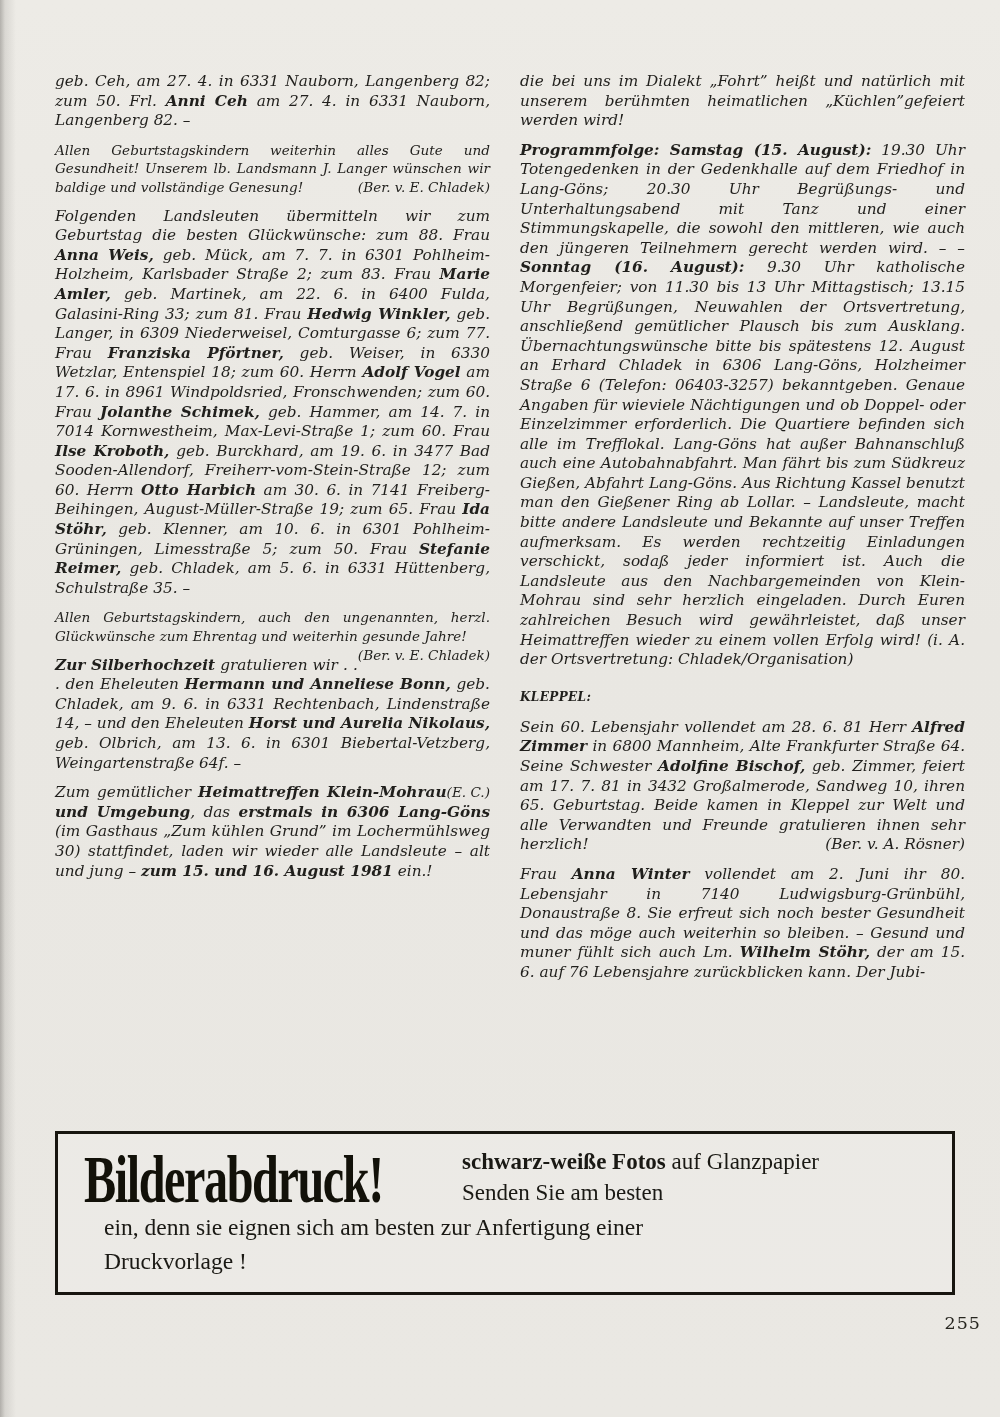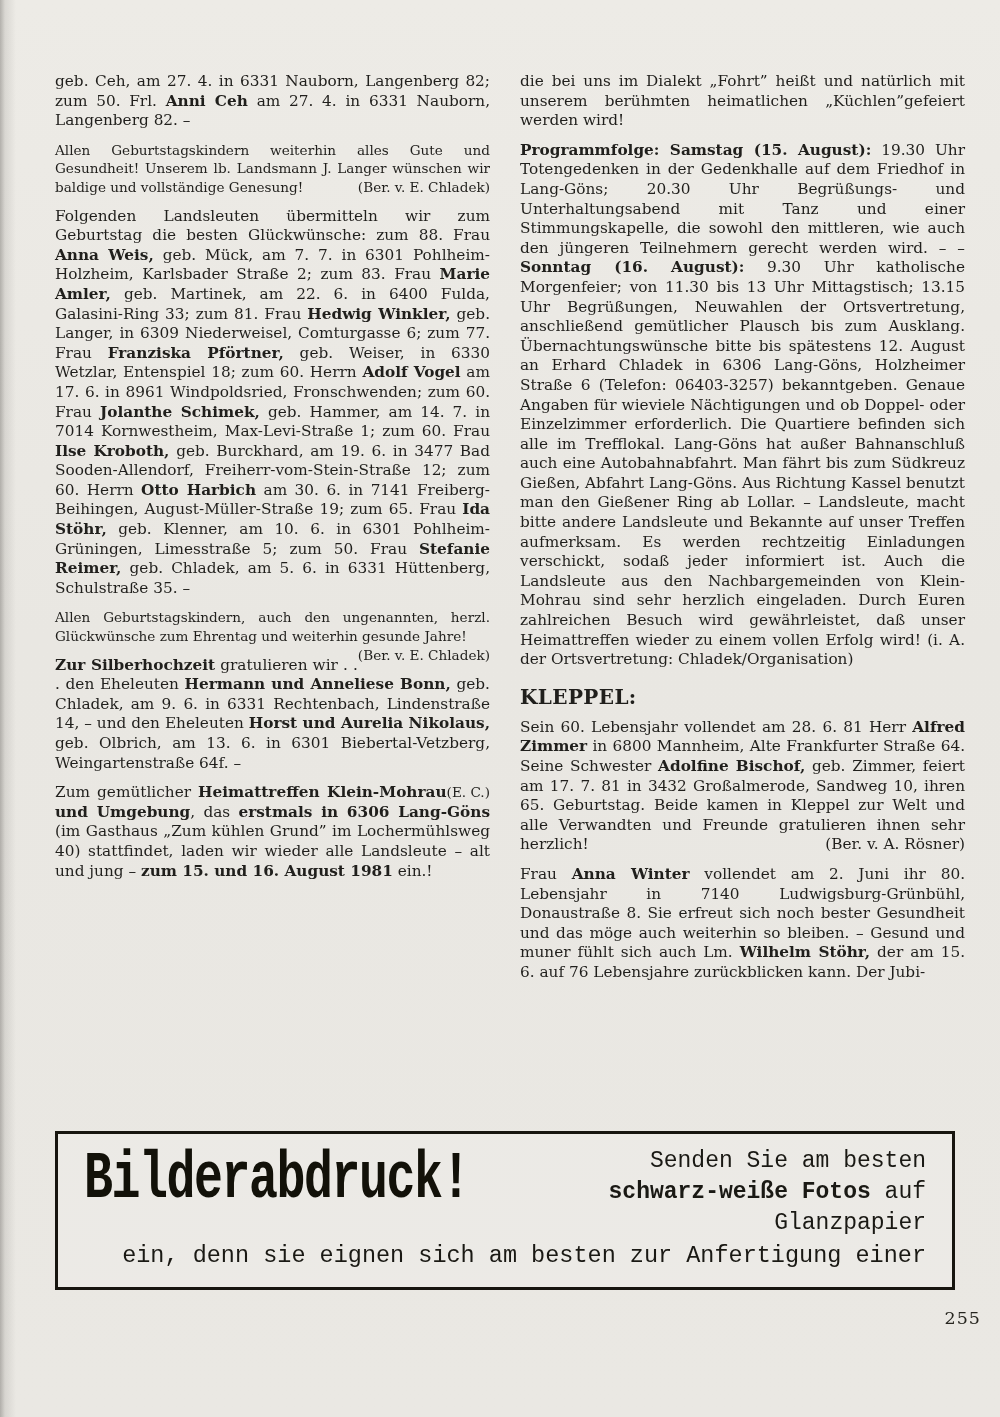--- a/index.html
+++ b/index.html
@@ -20,39 +20,38 @@
     background:linear-gradient(90deg,rgba(45,42,38,0.30) 0px,rgba(45,42,38,0.10) 5px,rgba(45,42,38,0.0) 16px);
     pointer-events:none;
   }
   .content{
     display:flex;gap:30px;
     padding:72px 35px 0 55px;
     min-height:1045px;
     box-sizing:content-box;
     align-items:flex-start;
   }
-  .col{width:440px;}
+  .col{width:440px;font-style:italic;}
   .col-left{width:435px;}
   .col-right{width:445px;}
   .para{margin:0 0 10px 0;text-align:justify;}
   .para span{white-space:normal;}
   .body{font-size:15.3px;line-height:19.6px;}
   .small{font-size:13.6px;line-height:18.6px;margin-top:8px;}
-  .heading{font-size:20px;line-height:22px;font-weight:bold;letter-spacing:0.4px;margin:16px 0 10px 0;text-align:left;}
+  .heading{font-size:12px;line-height:22px;font-weight:bold;letter-spacing:0.4px;margin:16px 0 10px 0;text-align:left;}
   .nogap{margin-bottom:2px;}
   .b{font-weight:bold;}
   .credit{float:right;}
   
   .ad{
     margin:14px 45px 0 55px;
     border:3px solid #17150f;
-    padding:10px 26px 14px 26px;
-    font-family:Liberation Mono, monospace;
+    padding:10px 16px 14px 26px;
+    font-family:Liberation Serif, serif;
     background:rgba(255,255,255,0.12);
-    text-align:right;
   }
   .ad-top{display:flex;align-items:flex-start;}
   .ad-headline-wrap{width:378px;flex:0 0 378px;overflow:visible;padding-top:4px;}
   .ad-headline{
     display:inline-block;white-space:nowrap;
     font-weight:bold;font-size:67px;line-height:62px;letter-spacing:-2px;
     transform:scaleX(0.72);transform-origin:0 50%;
     color:#121109;
   }
   .ad-right{padding-top:2px;}
@@ -68,38 +67,39 @@
 
 <div class="page">
   <div class="content">
     <div class="col col-left">
         <p class="para body"><span>geb. Ceh, am 27. 4. in 6331 Nauborn, Langenberg 82; zum 50. Frl. </span><span class="b">Anni Ceh</span><span> am 27. 4. in 6331 Nauborn, Langenberg 82. –</span></p>
         <p class="para small"><span>Allen Geburtstagskindern weiterhin alles Gute und Gesundheit! Unserem lb. Landsmann J. Langer wünschen wir baldige und vollständige Genesung!</span><span class="credit">(Ber. v. E. Chladek)</span></p>
         <p class="para body"><span>Folgenden Landsleuten übermitteln wir zum Geburtstag die besten Glückwünsche: zum 88. Frau </span><span class="b">Anna Weis,</span><span> geb. Mück, am 7. 7. in 6301 Pohlheim-Holzheim, Karlsbader Straße 2; zum 83. Frau </span><span class="b">Marie Amler,</span><span> geb. Martinek, am 22. 6. in 6400 Fulda, Galasini-Ring 33; zum 81. Frau </span><span class="b">Hedwig Winkler,</span><span> geb. Langer, in 6309 Niederweisel, Comturgasse 6; zum 77. Frau </span><span class="b">Franziska Pförtner,</span><span> geb. Weiser, in 6330 Wetzlar, Entenspiel 18; zum 60. Herrn </span><span class="b">Adolf Vogel</span><span> am 17. 6. in 8961 Windpoldsried, Fronschwenden; zum 60. Frau </span><span class="b">Jolanthe Schimek,</span><span> geb. Hammer, am 14. 7. in 7014 Kornwestheim, Max-Levi-Straße 1; zum 60. Frau </span><span class="b">Ilse Kroboth,</span><span> geb. Burckhard, am 19. 6. in 3477 Bad Sooden-Allendorf, Freiherr-vom-Stein-Straße 12; zum 60. Herrn </span><span class="b">Otto Harbich</span><span> am 30. 6. in 7141 Freiberg-Beihingen, August-Müller-Straße 19; zum 65. Frau </span><span class="b">Ida Stöhr,</span><span> geb. Klenner, am 10. 6. in 6301 Pohlheim-Grüningen, Limesstraße 5; zum 50. Frau </span><span class="b">Stefanie Reimer,</span><span> geb. Chladek, am 5. 6. in 6331 Hüttenberg, Schulstraße 35. –</span></p>
         <p class="para small"><span>Allen Geburtstagskindern, auch den ungenannten, herzl. Glückwünsche zum Ehrentag und weiterhin gesunde Jahre!</span><span class="credit">(Ber. v. E. Chladek)</span></p>
         <p class="para body"><span class="b">Zur Silberhochzeit</span><span> gratulieren wir . . . den Eheleuten </span><span class="b">Hermann und Anneliese Bonn,</span><span> geb. Chladek, am 9. 6. in 6331 Rechtenbach, Lindenstraße 14, – und den Eheleuten </span><span class="b">Horst und Aurelia Nikolaus,</span><span> geb. Olbrich, am 13. 6. in 6301 Biebertal-Vetzberg, Weingartenstraße 64f. –</span></p>
         <p class="para small"><span class="credit">(E. C.)</span></p>
-        <p class="para body nogap"><span>Zum gemütlicher </span><span class="b">Heimattreffen Klein-Mohrau und Umgebung</span><span>, das </span><span class="b">erstmals in 6306 Lang-Göns</span><span> (im Gasthaus „Zum kühlen Grund” im Lochermühlsweg 40) stattfindet, laden wir wieder alle Landsleute – alt und jung – </span><span class="b">zum 15. und 16. August 1981</span><span> ein.!</span></p>
+        <p class="para body nogap"><span>Zum gemütlicher </span><span class="b">Heimattreffen Klein-Mohrau und Umgebung</span><span>, das </span><span class="b">erstmals in 6306 Lang-Göns</span><span> (im Gasthaus „Zum kühlen Grund” im Lochermühlsweg 30) stattfindet, laden wir wieder alle Landsleute – alt und jung – </span><span class="b">zum 15. und 16. August 1981</span><span> ein.!</span></p>
       </div>
     <div class="col col-right">
         <p class="para body"><span>die bei uns im Dialekt „Fohrt” heißt und natürlich mit unserem berühmten heimatlichen „Küchlen”gefeiert werden wird!</span></p>
         <p class="para body"><span class="b">Programmfolge: Samstag (15. August):</span><span> 19.30 Uhr Totengedenken in der Gedenkhalle auf dem Friedhof in Lang-Göns; 20.30 Uhr Begrüßungs- und Unterhaltungsabend mit Tanz und einer Stimmungskapelle, die sowohl den mittleren, wie auch den jüngeren Teilnehmern gerecht werden wird. – – </span><span class="b">Sonntag (16. August):</span><span> 9.30 Uhr katholische Morgenfeier; von 11.30 bis 13 Uhr Mittagstisch; 13.15 Uhr Begrüßungen, Neuwahlen der Ortsvertretung, anschließend gemütlicher Plausch bis zum Ausklang. Übernachtungswünsche bitte bis spätestens 12. August an Erhard Chladek in 6306 Lang-Göns, Holzheimer Straße 6 (Telefon: 06403-3257) bekanntgeben. Genaue Angaben für wieviele Nächtigungen und ob Doppel- oder Einzelzimmer erforderlich. Die Quartiere befinden sich alle im Trefflokal. Lang-Göns hat außer Bahnanschluß auch eine Autobahnabfahrt. Man fährt bis zum Südkreuz Gießen, Abfahrt Lang-Göns. Aus Richtung Kassel benutzt man den Gießener Ring ab Lollar. – Landsleute, macht bitte andere Landsleute und Bekannte auf unser Treffen aufmerksam. Es werden rechtzeitig Einladungen verschickt, sodaß jeder informiert ist. Auch die Landsleute aus den Nachbargemeinden von Klein-Mohrau sind sehr herzlich eingeladen. Durch Euren zahlreichen Besuch wird gewährleistet, daß unser Heimattreffen wieder zu einem vollen Erfolg wird! (i. A. der Ortsvertretung: Chladek/Organisation)</span></p>
         <p class="para heading"><span>KLEPPEL:</span></p>
         <p class="para body"><span>Sein 60. Lebensjahr vollendet am 28. 6. 81 Herr </span><span class="b">Alfred Zimmer</span><span> in 6800 Mannheim, Alte Frankfurter Straße 64. Seine Schwester </span><span class="b">Adolfine Bischof,</span><span> geb. Zimmer, feiert am 17. 7. 81 in 3432 Großalmerode, Sandweg 10, ihren 65. Geburtstag. Beide kamen in Kleppel zur Welt und alle Verwandten und Freunde gratulieren ihnen sehr herzlich!</span><span class="credit">(Ber. v. A. Rösner)</span></p>
         <p class="para body"><span>Frau </span><span class="b">Anna Winter</span><span> vollendet am 2. Juni ihr 80. Lebensjahr in 7140 Ludwigsburg-Grünbühl, Donaustraße 8. Sie erfreut sich noch bester Gesundheit und das möge auch weiterhin so bleiben. – Gesund und muner fühlt sich auch Lm. </span><span class="b">Wilhelm Stöhr,</span><span> der am 15. 6. auf 76 Lebensjahre zurückblicken kann. Der Jubi-</span></p>
       </div>
   </div>
 
   <div class="ad">
     <div class="ad-top">
       <div class="ad-headline-wrap">
         <span class="ad-headline">Bilderabdruck!</span>
       </div>
       <div class="ad-right">
+        <div class="ad-line"><span class="b">schwarz-weiße Fotos</span><span> auf Glanzpapier</span></div>
         <div class="ad-line">Senden Sie am besten</div>
-        <div class="ad-line"><span class="b">schwarz-weiße Fotos</span><span> auf Glanzpapier</span></div>
       </div>
     </div>
     <div class="ad-body">ein, denn sie eignen sich am besten zur Anfertigung einer</div>
+    <div class="ad-body">Druckvorlage !</div>
   </div>
 
   <div class="pageno">255</div>
 </div>
 
 </body></html>

